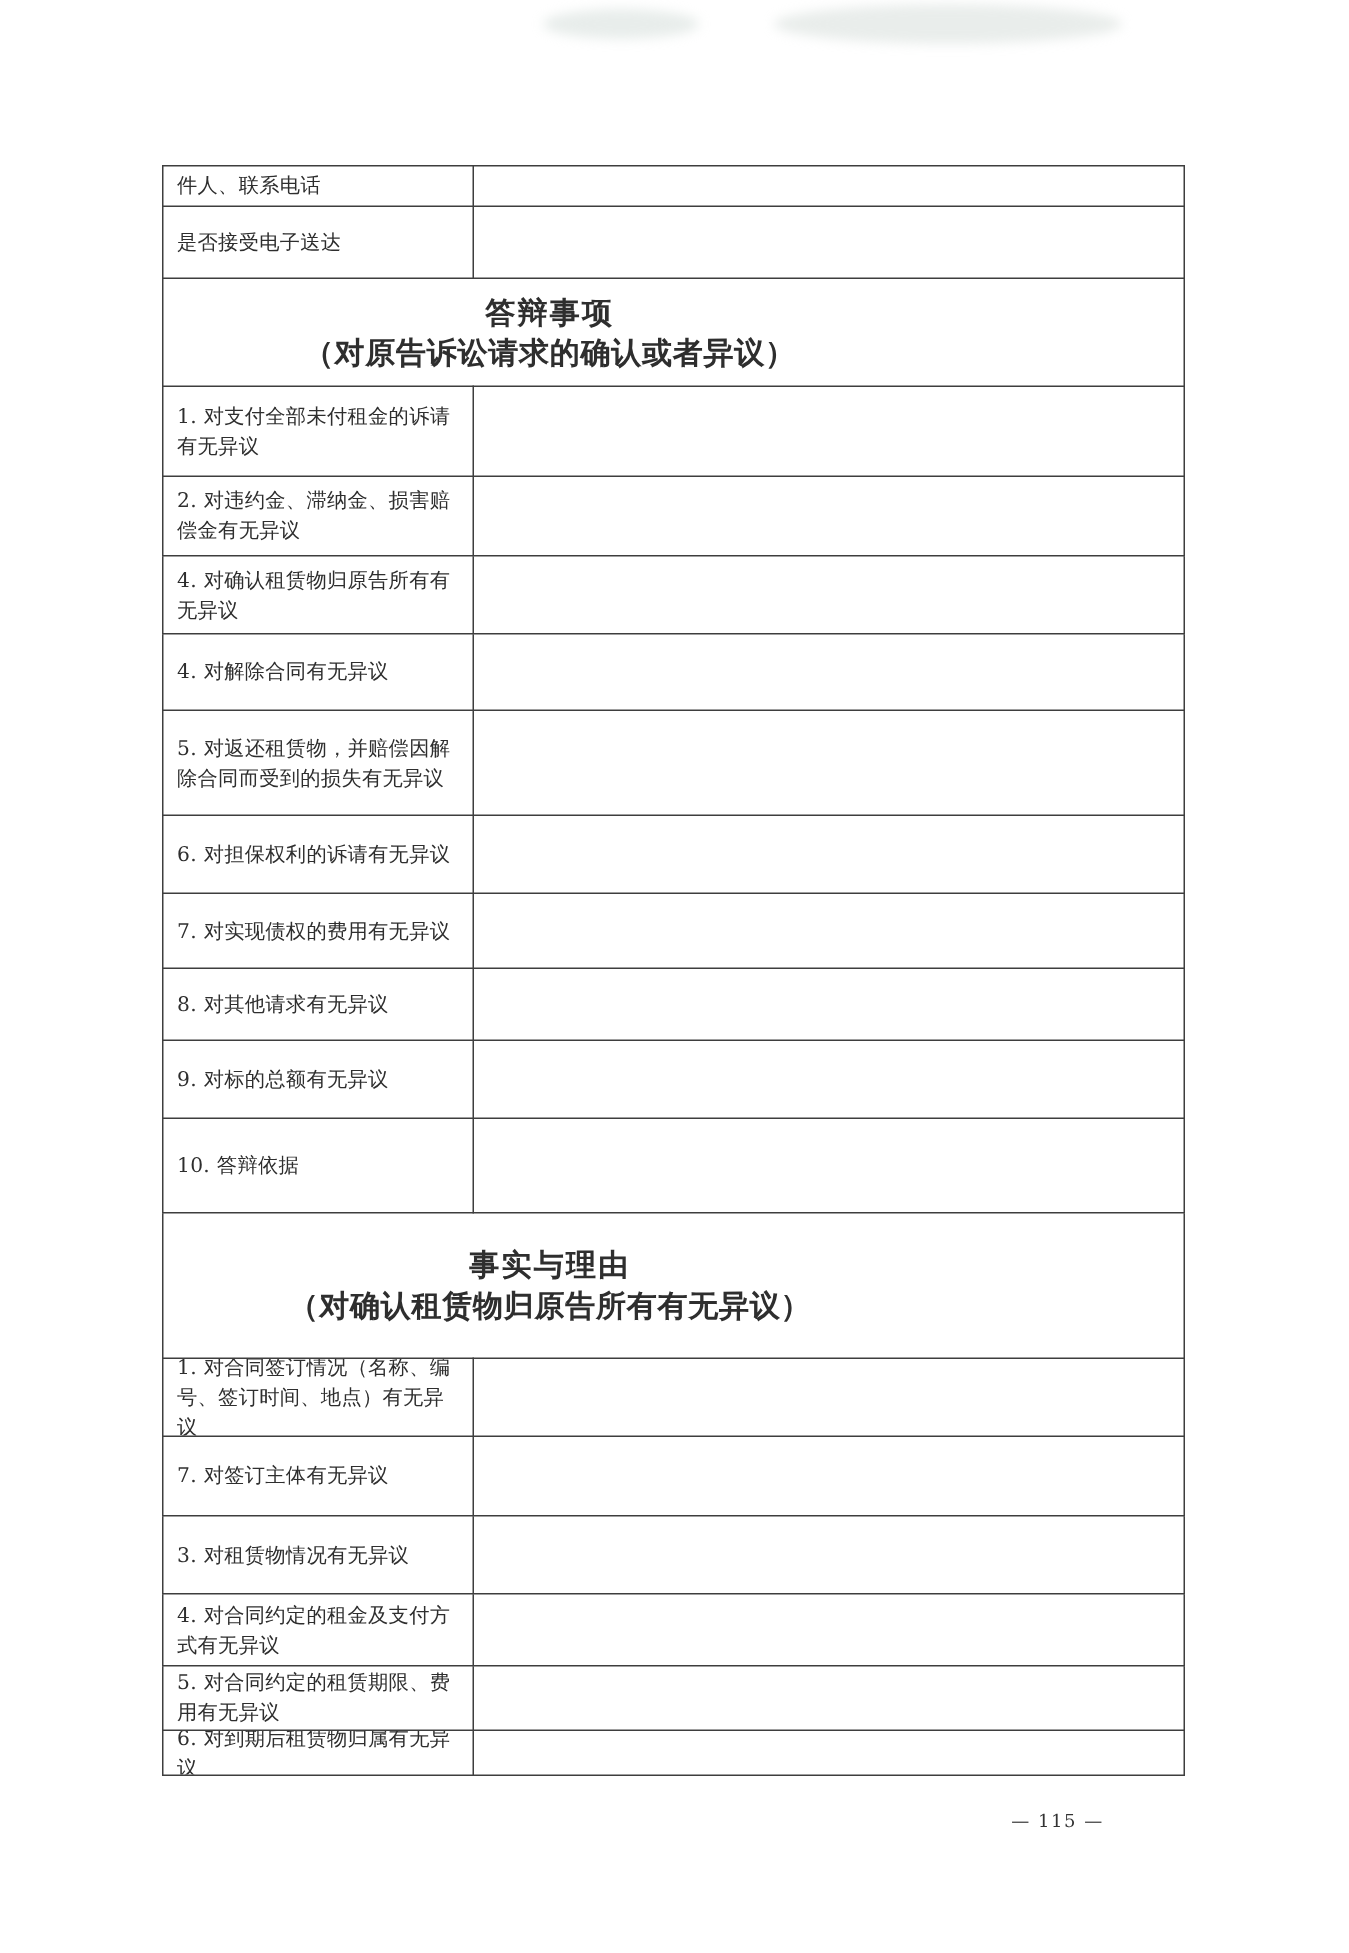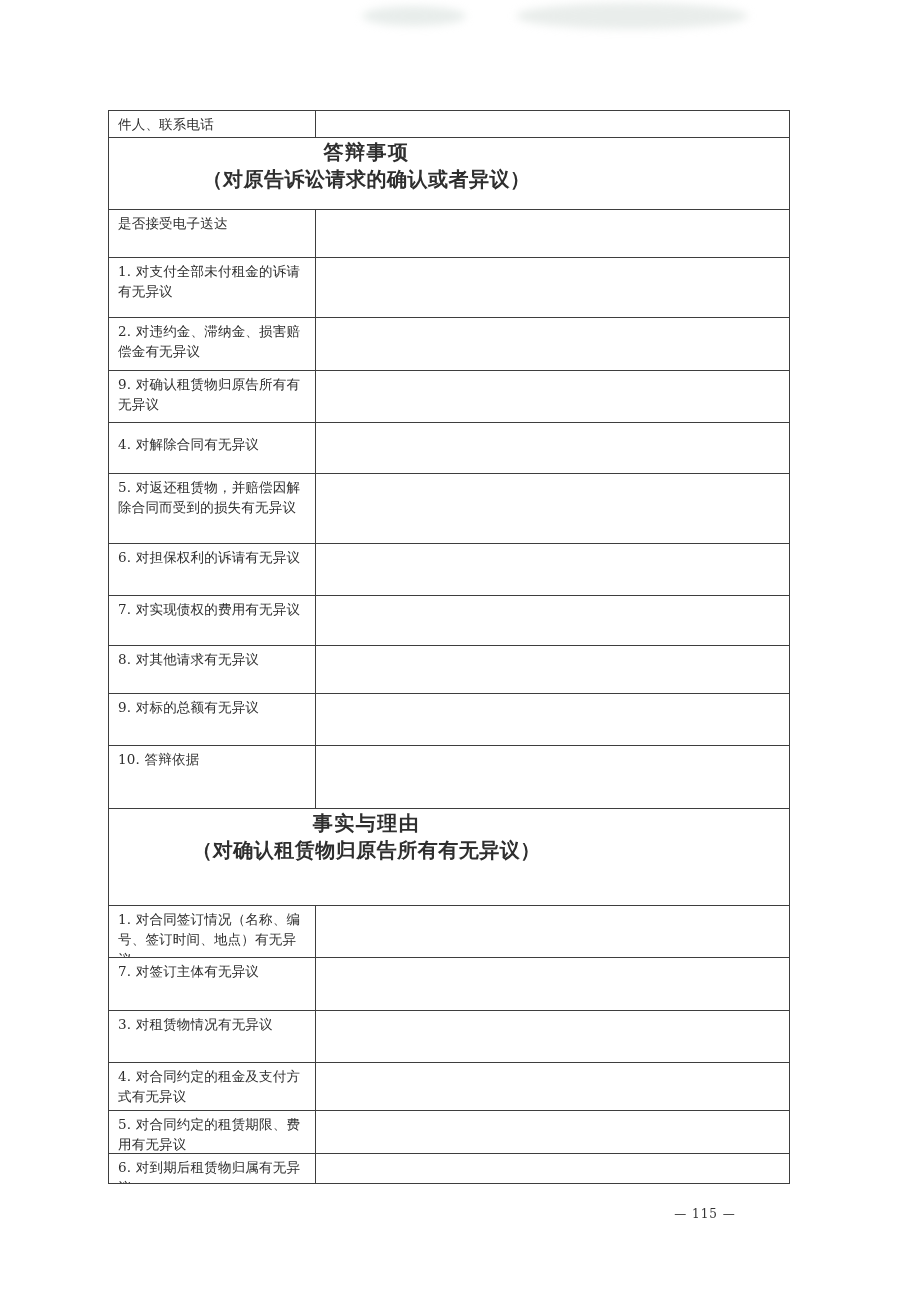--- a/index.html
+++ b/index.html
@@ -14,21 +14,21 @@
   
   .smudge{position:absolute;border-radius:50%;filter:blur(4px);pointer-events:none;}
   .smudge-a{left:362px;top:6px;width:104px;height:20px;background:rgba(203,215,210,0.45);}
   .smudge-b{left:516px;top:3px;width:232px;height:26px;background:rgba(199,211,206,0.40);}
 
   table.form{
     position:absolute;left:108px;top:110px;
     width:681px;border-collapse:collapse;table-layout:fixed;
   }
   .form td{border:1px solid #3e3e3e;padding:0;vertical-align:middle;overflow:hidden;}
-  .cf{display:flex;flex-direction:column;justify-content:flex-start;box-sizing:border-box;}
+  .cf{display:flex;flex-direction:column;justify-content:center;box-sizing:border-box;}
   .label-cf{padding:2px 6px 2px 9px;}
   .row-label{font-size:13.5px;line-height:20px;letter-spacing:0.2px;}
   .header-cf{padding-right:165px;}
   .sec-title{text-align:center;font-weight:bold;font-size:20px;letter-spacing:1.5px;}
   .sec-sub{text-align:center;font-weight:bold;font-size:20px;letter-spacing:0.5px;}
   .page-number{
     position:absolute;left:655px;top:1207px;width:100px;
     font-size:12px;color:#333;text-align:center;letter-spacing:1px;
   }
 </style>
@@ -46,56 +46,56 @@
       </colgroup>
     <tbody>
         <tr style="height: 27px;">
           <td>
             <div class="cf label-cf" style="height: 25px;">
               <div class="row-label">件人、联系电话</div>
             </div>
           </td>
           <td></td>
         </tr>
+        <tr style="height: 48px;">
+          <td>
+            <div class="cf label-cf" style="height: 46px;">
+              <div class="row-label">是否接受电子送达</div>
+            </div>
+          </td>
+          <td></td>
+        </tr>
         <tr style="height: 72px;">
           <td colspan="2">
             <div class="cf header-cf" style="height: 70px;">
               <div class="sec-title">答辩事项</div>
               <div class="sec-sub">（对原告诉讼请求的确认或者异议）</div>
             </div>
           </td>
         </tr>
-        <tr style="height: 48px;">
-          <td>
-            <div class="cf label-cf" style="height: 46px;">
-              <div class="row-label">是否接受电子送达</div>
-            </div>
-          </td>
-          <td></td>
-        </tr>
         <tr style="height: 60px;">
           <td>
             <div class="cf label-cf" style="height: 58px;">
               <div class="row-label">1. 对支付全部未付租金的诉请有无异议</div>
             </div>
           </td>
           <td></td>
         </tr>
         <tr style="height: 53px;">
           <td>
             <div class="cf label-cf" style="height: 51px;">
               <div class="row-label">2. 对违约金、滞纳金、损害赔偿金有无异议</div>
             </div>
           </td>
           <td></td>
         </tr>
         <tr style="height: 52px;">
           <td>
             <div class="cf label-cf" style="height: 50px;">
-              <div class="row-label">9. 对确认租赁物归原告所有有无异议</div>
+              <div class="row-label">4. 对确认租赁物归原告所有有无异议</div>
             </div>
           </td>
           <td></td>
         </tr>
         <tr style="height: 51px;">
           <td>
             <div class="cf label-cf" style="height: 32px;">
               <div class="row-label">4. 对解除合同有无异议</div>
             </div>
           </td>

